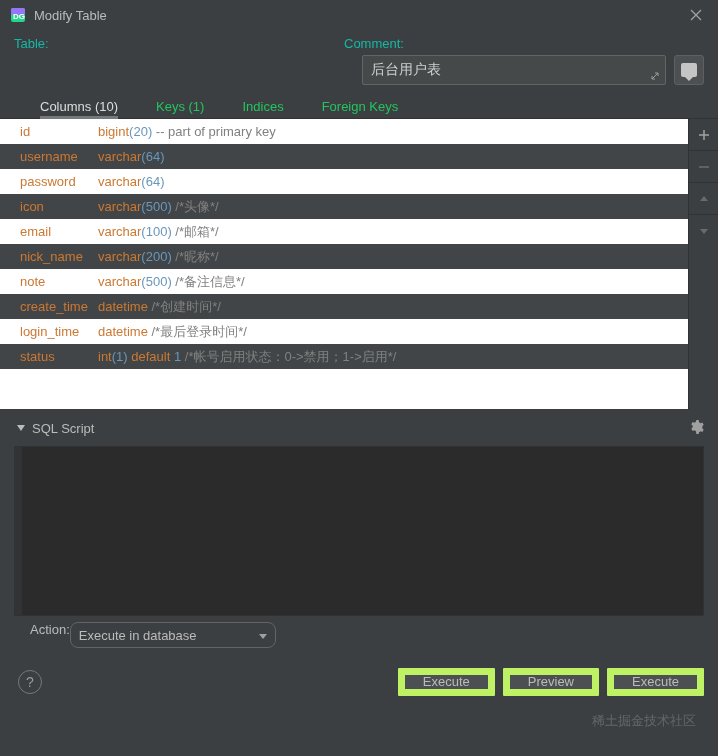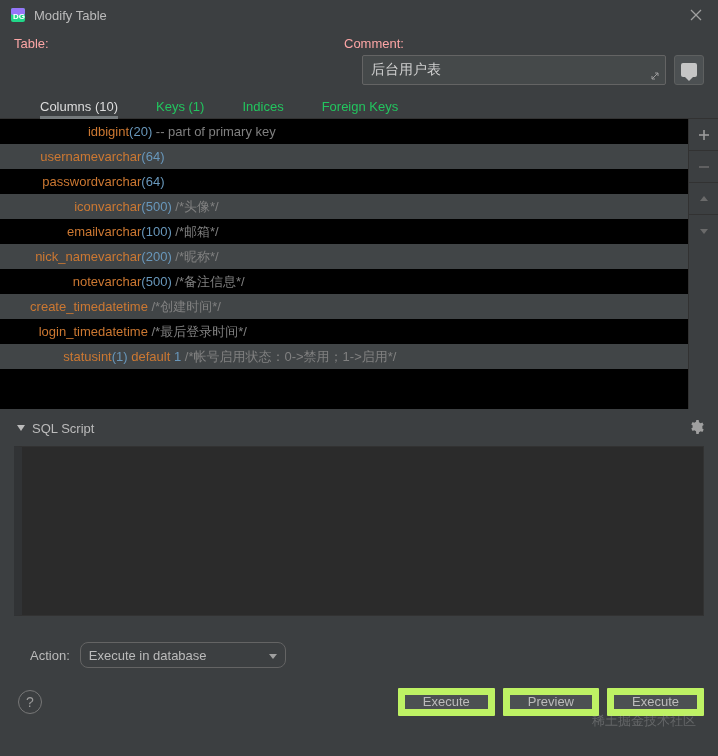--- a/index.html
+++ b/index.html
@@ -37,21 +37,21 @@
   
   .top-row {
     display: flex;
     padding: 6px 14px 0 14px;
     gap: 20px;
   }
   .field-group { display: flex; flex-direction: column; }
   .field-group.table-name { flex: 0 0 310px; }
   .field-group.comment { flex: 1; }
   .field-label {
-    color: #fca5a5;
+    color: #14b8a6;
     margin-bottom: 4px;
     font-size: 13px;
   }
   .input-row { display: flex; align-items: stretch; gap: 8px; }
   .text-input {
     background: #45494a;
     border: 1px solid #646464;
     color: #bbbbbb;
     font-size: 14px;
     height: 30px;
@@ -123,23 +123,22 @@
     margin-bottom: -1px;
   }
 
   
   .columns-area {
     display: flex;
     height: 290px;
   }
   .columns-list {
     flex: 1;
-    background: #000000;
+    background: #ffffff;
     overflow: hidden;
-    text-align: right;
   }
   .col-row {
     display: flex;
     align-items: center;
     height: 25px;
     padding: 0 6px 0 20px;
     font-size: 13px;
     white-space: pre;
   }
   .col-row.striped { background: #414547; }
@@ -190,23 +189,22 @@
     background: #2b2b2b;
     border-left: 8px solid #313335;
     border-top: 1px solid #323232;
     border-right: 1px solid #323232;
     border-bottom: 1px solid #323232;
   }
 
   
   .action-row {
     display: flex;
-    align-items: center;
-    padding: 26px 14px 0 30px;
-    gap: 10px;
+    padding: 6px 14px 0 30px;
+    gap: 0;
   }
   .action-row .lbl { color: #bbbbbb; }
   .select {
     background: #3c3f41;
     border: 1px solid #646464;
     color: #bbbbbb;
     height: 26px;
     width: 206px;
     padding: 0 8px;
     display: flex;

